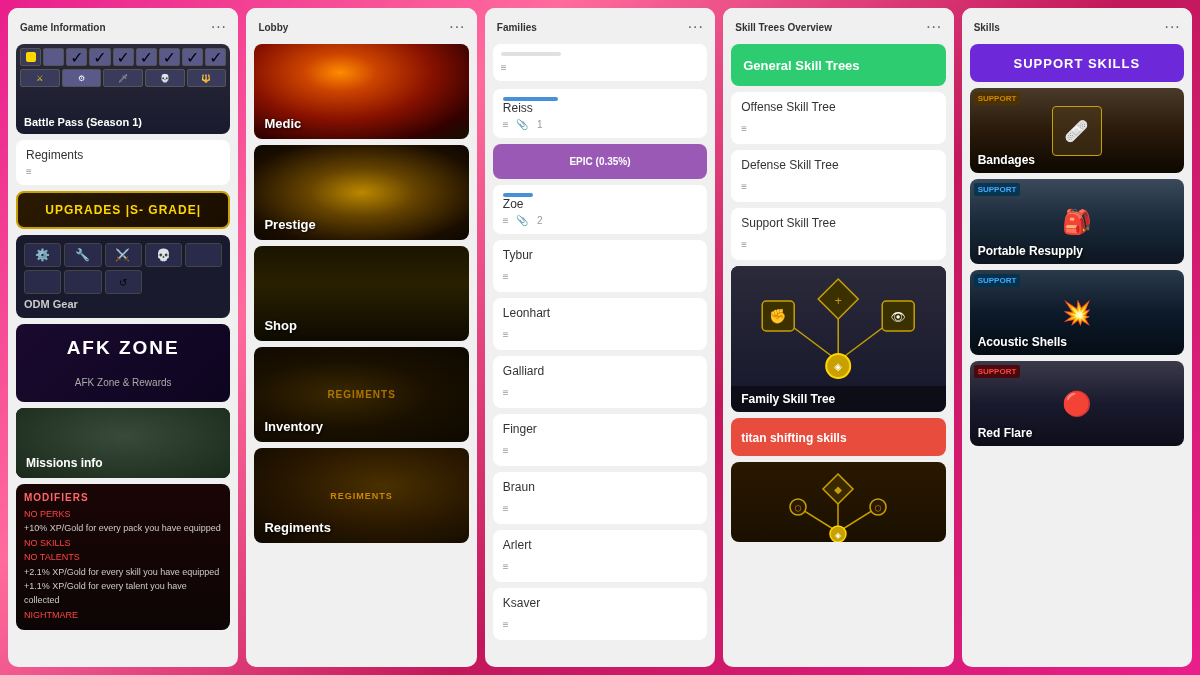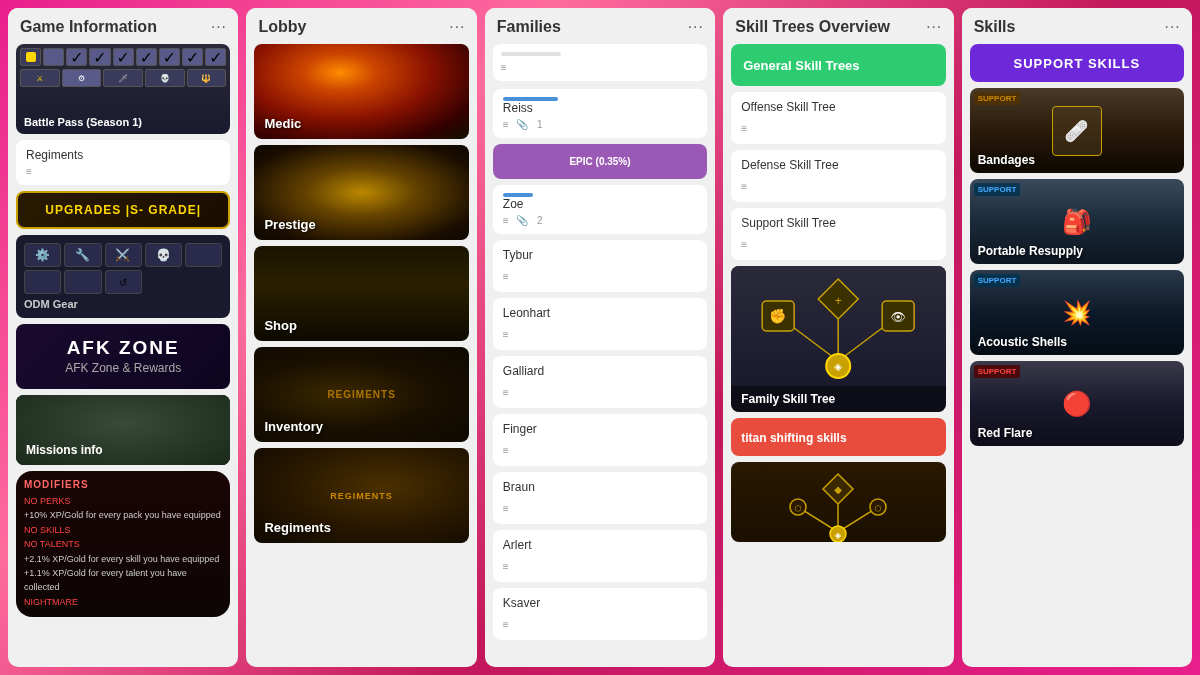--- a/index.html
+++ b/index.html
@@ -24,21 +24,21 @@
     }
     .column-header {
       display: flex;
       align-items: center;
       justify-content: space-between;
       padding: 10px 12px 8px;
       background: #f0f0f0;
       flex-shrink: 0;
     }
     .column-title {
-      font-size: 16px;
+      font-size: 10px;
       font-weight: 600;
       color: #333;
     }
     .dots-icon {
       color: #666;
       font-size: 16px;
       cursor: pointer;
     }
     .column-content {
       flex: 1;
@@ -158,41 +158,41 @@
     }
     .afk-text {
       color: white;
       font-size: 19px;
       font-weight: 900;
       letter-spacing: 2px;
       line-height: 1;
     }
     .afk-sub {
       color: #aaa;
-      font-size: 12px;
-      margin-top: 4px;
+      font-size: 10px;
+      margin-top: 20px;
     }
     .missions-card {
       height: 70px;
       background: linear-gradient(180deg, #2a3a2a, #1a2a1a);
       border-radius: 8px;
       position: relative;
       overflow: hidden;
     }
     .missions-label {
       position: absolute;
       bottom: 8px;
       left: 10px;
       color: white;
       font-size: 12px;
       font-weight: 600;
     }
     .modifiers-card {
       background: linear-gradient(180deg, #1a0505, #0d0505);
-      border-radius: 16px;
+      border-radius: 8px;
       padding: 8px;
     }
     .modifiers-title {
       color: #ff6666;
       font-size: 10px;
       font-weight: 700;
       margin-bottom: 4px;
       letter-spacing: 1px;
     }
     .modifier-item {

